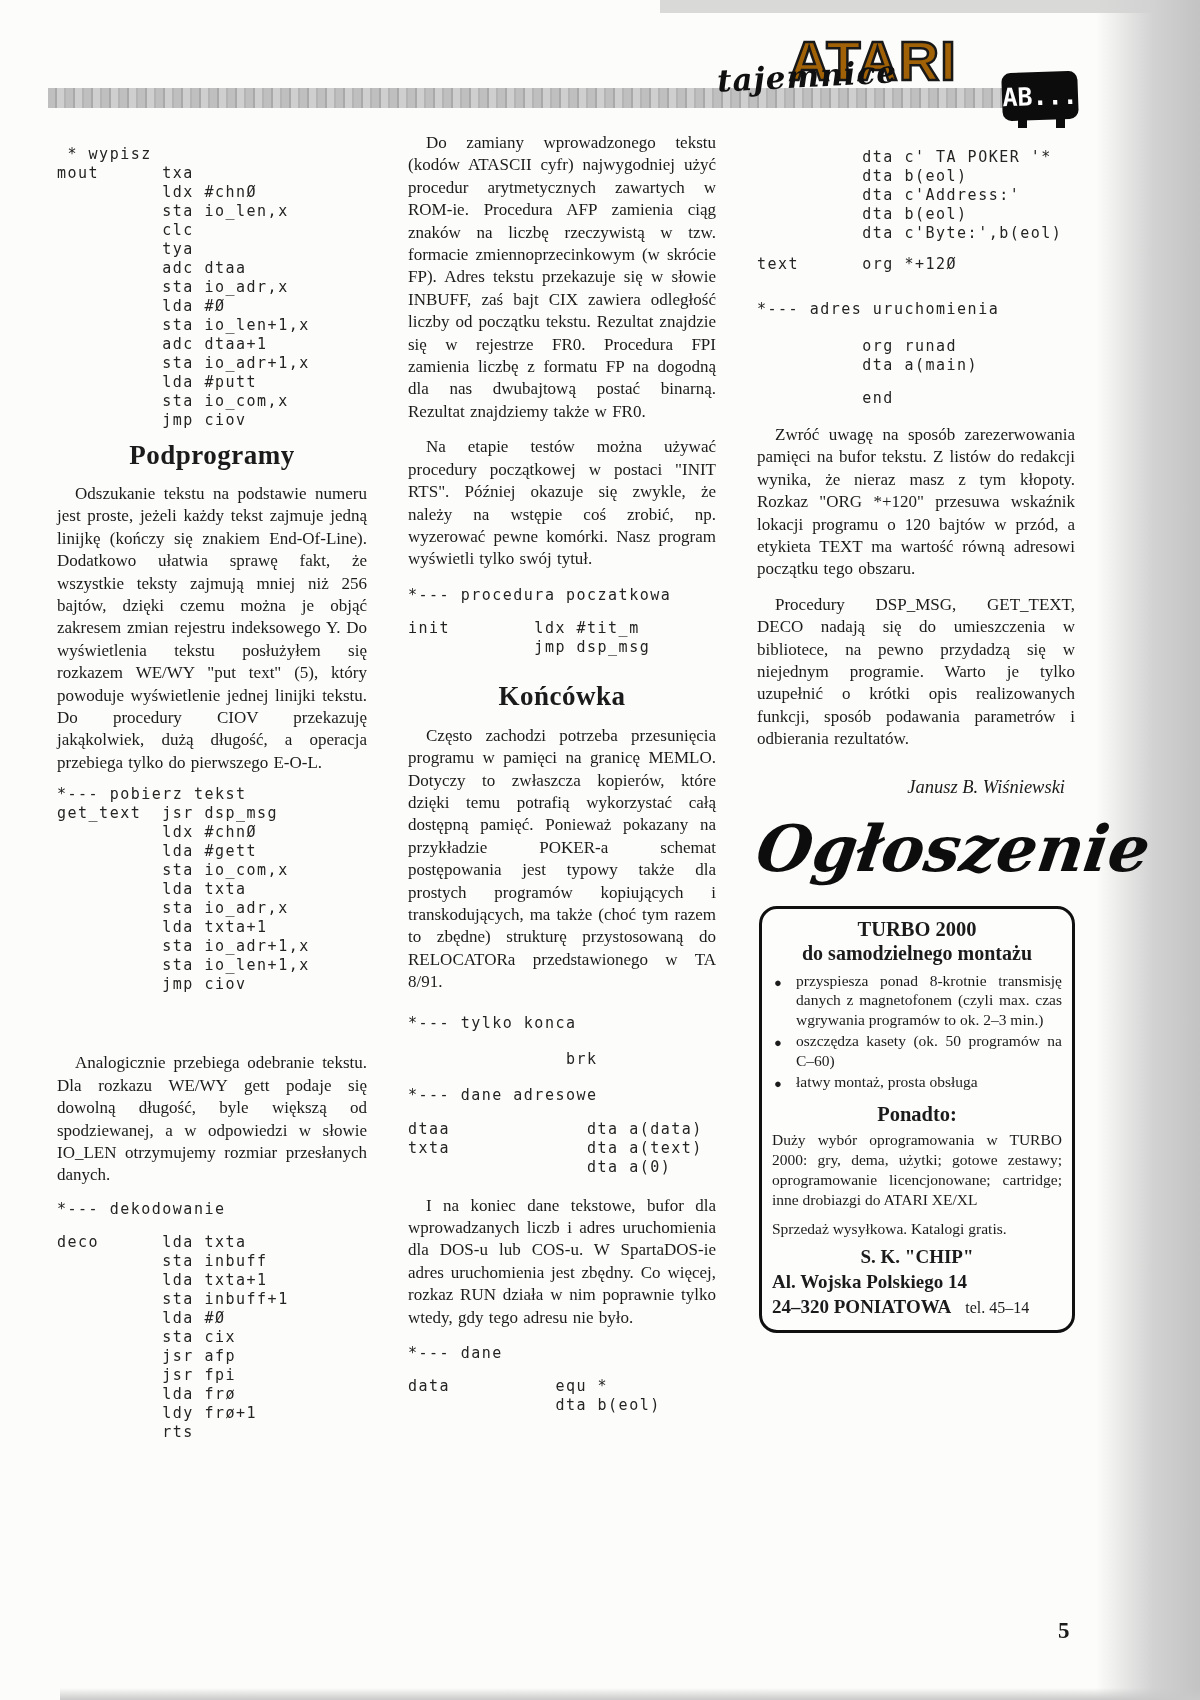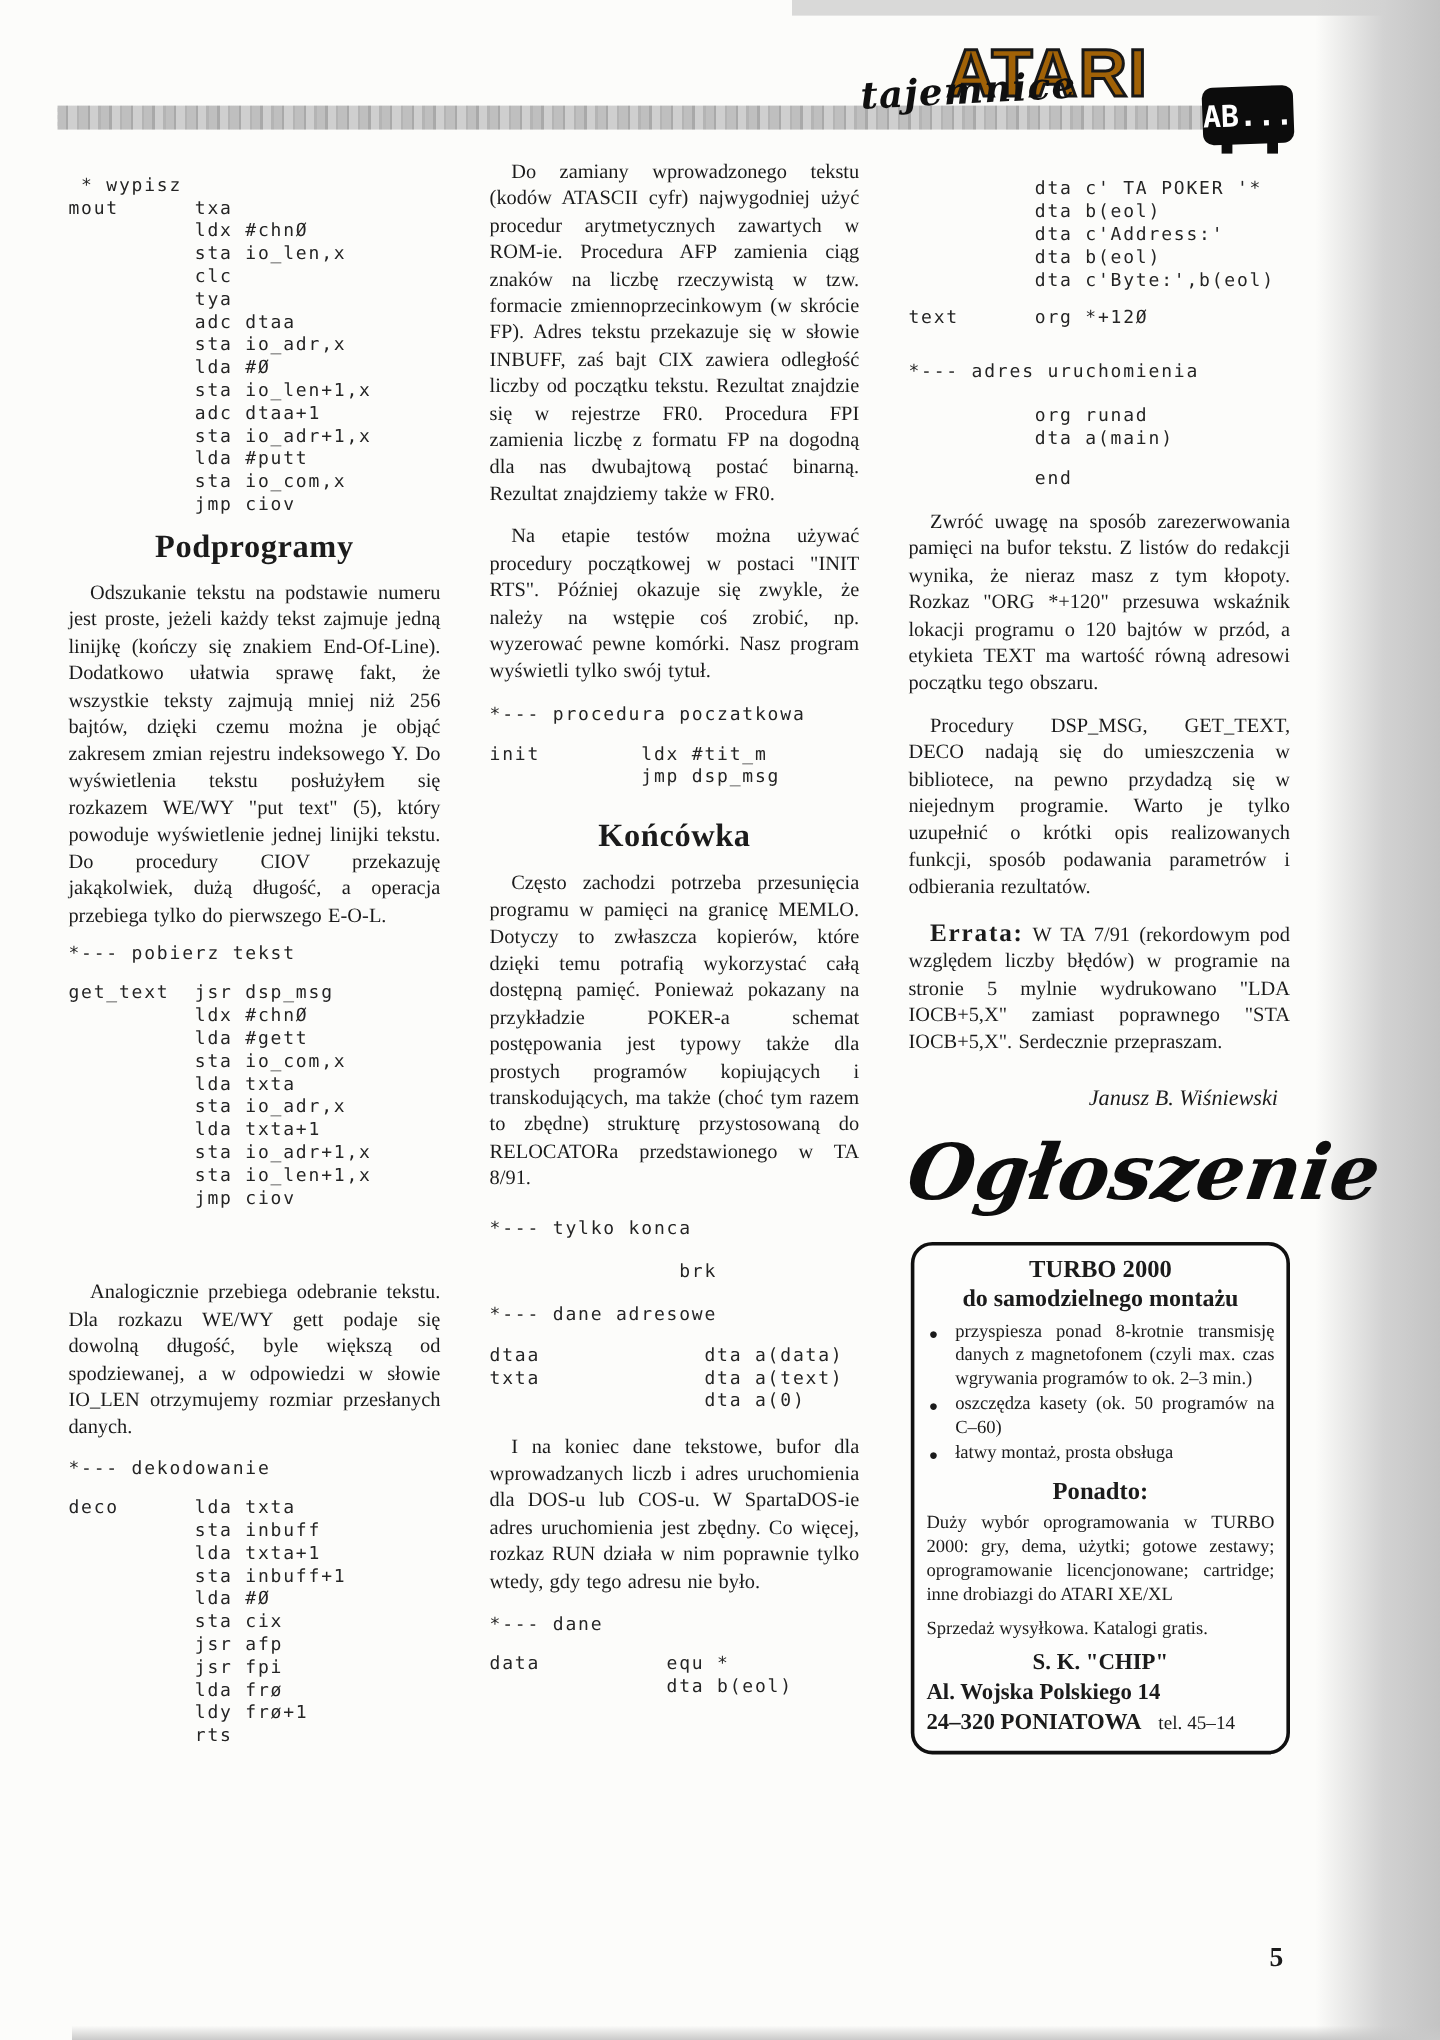--- a/index.html
+++ b/index.html
@@ -118,21 +118,21 @@
           lda #Ø
           sta io_len+1,x
           adc dtaa+1
           sta io_adr+1,x
           lda #putt
           sta io_com,x
           jmp ciov</pre>
     <h2 class="heading" style="margin-top:10px;">Podprogramy</h2>
     <p class="para" style="margin-top:12px;">Odszukanie tekstu na podstawie numeru jest proste, jeżeli każdy tekst zajmuje jedną linijkę (kończy się znakiem End-Of-Line). Dodatkowo ułatwia sprawę fakt, że wszystkie teksty zajmują mniej niż 256 bajtów, dzięki czemu można je objąć zakresem zmian rejestru indeksowego Y. Do wyświetlenia tekstu posłużyłem się rozkazem WE/WY "put text" (5), który powoduje wyświetlenie jednej linijki tekstu. Do procedury CIOV przekazuję jakąkolwiek, dużą długość, a operacja przebiega tylko do pierwszego E-O-L.</p>
     <pre class="code" style="margin-top:11px;">*--- pobierz tekst</pre>
-    <pre class="code" style="margin-top:14px;">get_text  jsr dsp_msg
+    <pre class="code" style="">get_text  jsr dsp_msg
           ldx #chnØ
           lda #gett
           sta io_com,x
           lda txta
           sta io_adr,x
           lda txta+1
           sta io_adr+1,x
           sta io_len+1,x
           jmp ciov</pre>
     <p class="para" style="margin-top:58px;">Analogicznie przebiega odebranie tekstu. Dla rozkazu WE/WY gett podaje się dowolną długość, byle większą od spodziewanej, a w odpowiedzi w słowie IO_LEN otrzymujemy rozmiar przesłanych danych.</p>
@@ -176,21 +176,20 @@
           dta c'Address:'
           dta b(eol)
           dta c'Byte:',b(eol)</pre>
     <pre class="code" style="margin-top:12px;">text      org *+12Ø</pre>
     <pre class="code" style="margin-top:26px;">*--- adres uruchomienia</pre>
     <pre class="code" style="margin-top:18px;">          org runad
           dta a(main)</pre>
     <pre class="code" style="margin-top:14px;">          end</pre>
     <p class="para" style="margin-top:16px;">Zwróć uwagę na sposób zarezerwowania pamięci na bufor tekstu. Z listów do redakcji wynika, że nieraz masz z tym kłopoty. Rozkaz "ORG *+120" przesuwa wskaźnik lokacji programu o 120 bajtów w przód, a etykieta TEXT ma wartość równą adresowi początku tego obszaru.</p>
     <p class="para" style="margin-top:13px;">Procedury DSP_MSG, GET_TEXT, DECO nadają się do umieszczenia w bibliotece, na pewno przydadzą się w niejednym programie. Warto je tylko uzupełnić o krótki opis realizowanych funkcji, sposób podawania parametrów i odbierania rezultatów.</p>
-    <p class="para" style="margin-top:15px;"><span class="errata-label">Errata:</span><span> W TA 7/91 (rekordowym pod względem liczby błędów) w programie na stronie 5 mylnie wydrukowano "LDA IOCB+5,X" zamiast poprawnego "STA IOCB+5,X". Serdecznie przepraszam.</span></p>
     <p class="sig" style="margin-top:26px;">Janusz B. Wiśniewski</p>
     <div class="script-logo" style="margin-top:8px;">Ogłoszenie</div>
 
     <div class="adbox" style="margin-top:14px;border-radius:18px;">
       <p class="ad-title">TURBO 2000</p>
       <p class="ad-subtitle">do samodzielnego montażu</p>
       <div class="bullet">
         <span class="dot">●</span>
         <span class="btxt">przyspiesza ponad 8-krotnie transmisję danych z magnetofonem (czyli max. czas wgrywania programów to ok. 2–3 min.)</span>
       </div>

